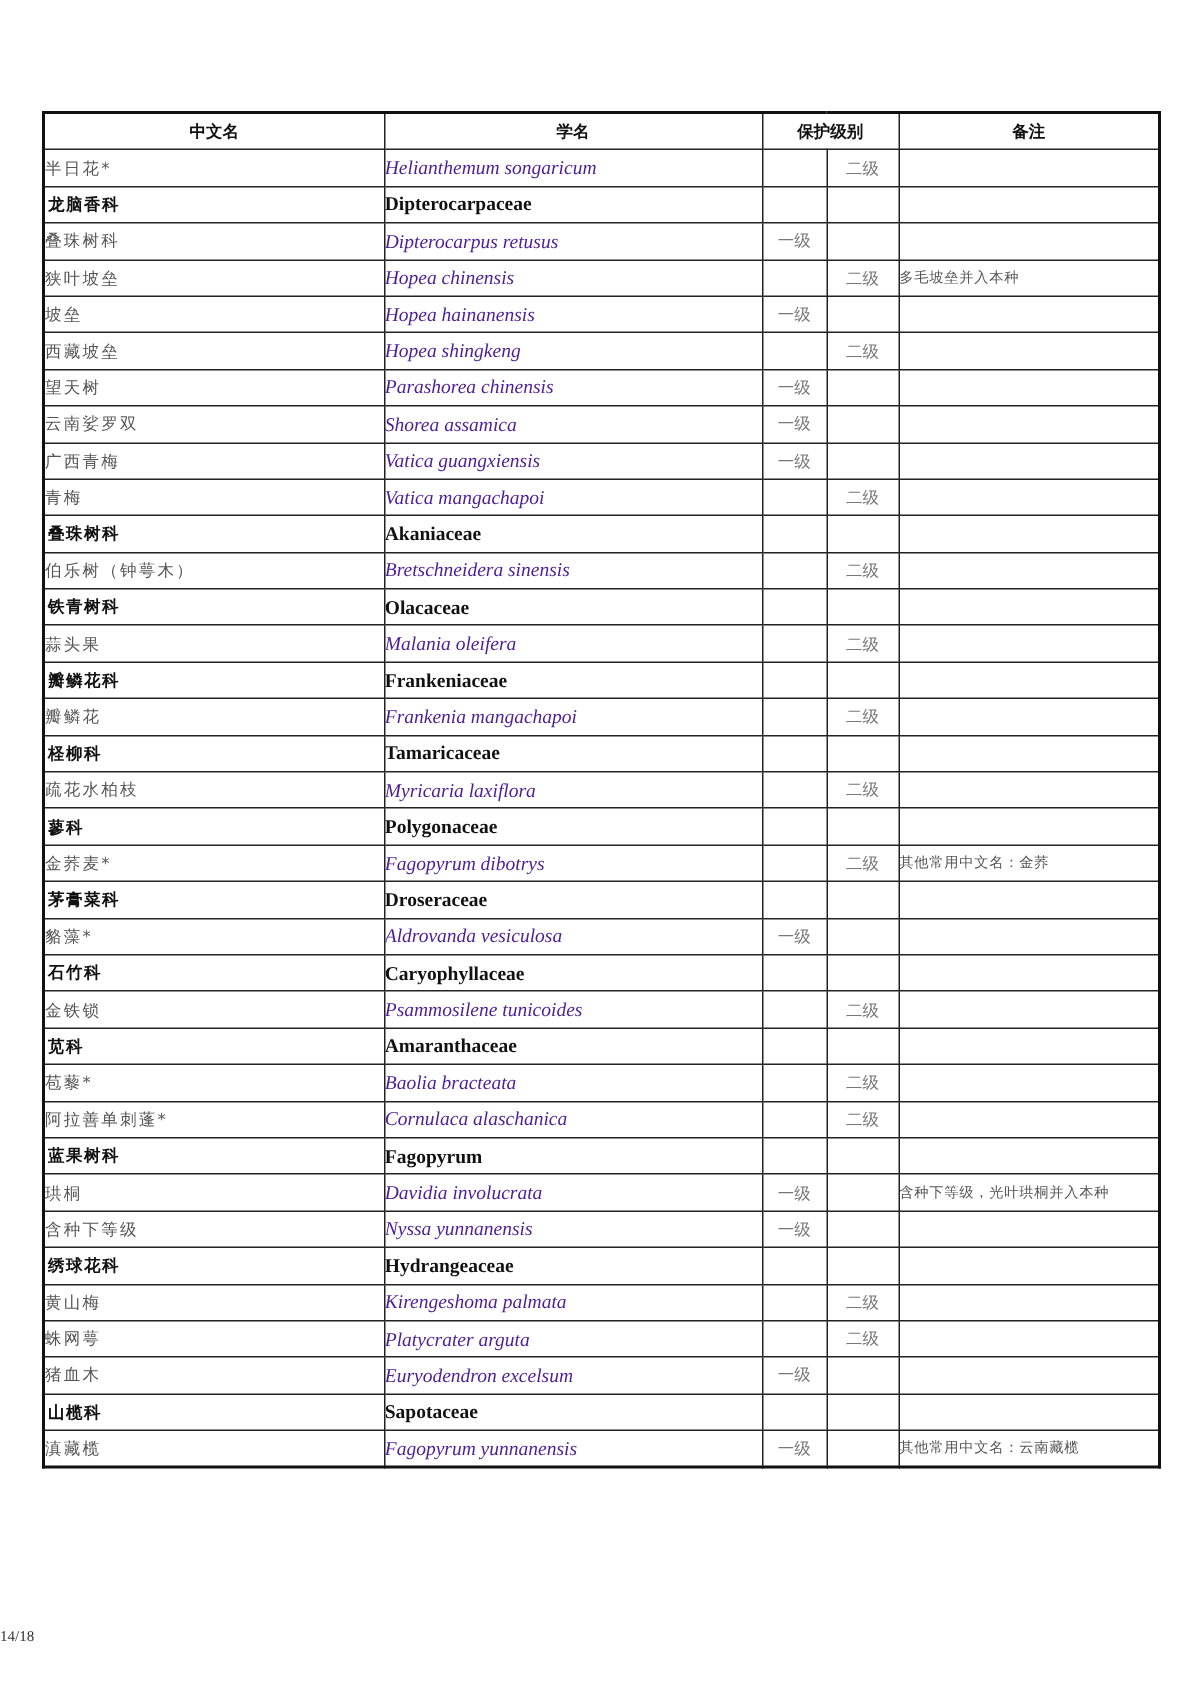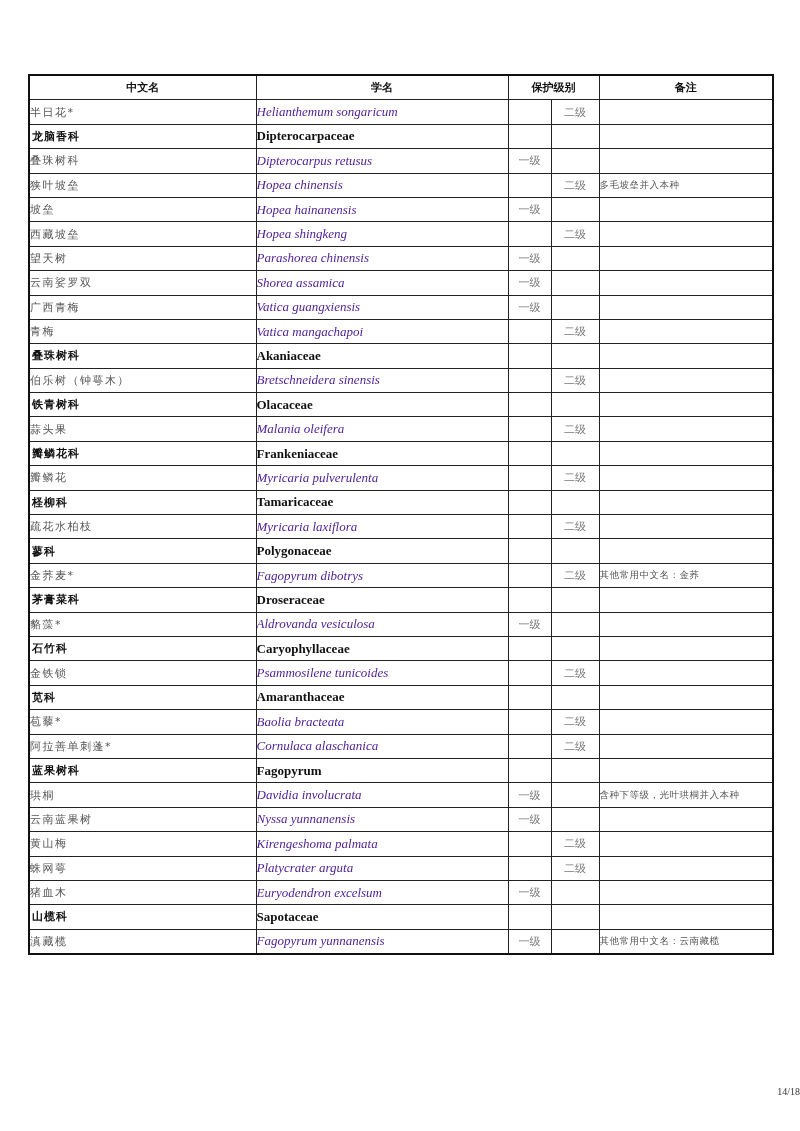--- a/index.html
+++ b/index.html
@@ -81,21 +81,21 @@
       font-size: 9.5px;
       color: #555;
       padding-left: 3px;
       letter-spacing: 0.5px;
     }
     .footer {
       position: absolute;
       top: 1086px;
       left: 0;
       width: 800px;
-      text-align: right;
+      text-align: left;
       font-family: "Liberation Serif", "DejaVu Serif", serif;
       font-size: 10px;
       color: #333;
     }
   </style>
 </head>
 <body>
 
 <table class="species">
   <colgroup>
@@ -214,21 +214,21 @@
       </tr>
       <tr class="family">
         <td class="cn">瓣鳞花科</td>
         <td class="sci">Frankeniaceae</td>
         <td class="lvl"></td>
         <td class="lvl"></td>
         <td class="note"></td>
       </tr>
       <tr class="species">
         <td class="cn">瓣鳞花</td>
-        <td class="sci">Myricaria pulverulenta</td>
+        <td class="sci">Frankenia mangachapoi</td>
         <td class="lvl"></td>
         <td class="lvl">二级</td>
         <td class="note"></td>
       </tr>
       <tr class="family">
         <td class="cn">柽柳科</td>
         <td class="sci">Tamaricaceae</td>
         <td class="lvl"></td>
         <td class="lvl"></td>
         <td class="note"></td>
@@ -311,23 +311,30 @@
         <td class="note"></td>
       </tr>
       <tr class="species">
         <td class="cn">珙桐</td>
         <td class="sci">Davidia involucrata</td>
         <td class="lvl">一级</td>
         <td class="lvl"></td>
         <td class="note">含种下等级，光叶珙桐并入本种</td>
       </tr>
       <tr class="species">
-        <td class="cn">云南蓝果树</td>
+        <td class="cn">含种下等级</td>
         <td class="sci">Nyssa yunnanensis</td>
         <td class="lvl">一级</td>
+        <td class="lvl"></td>
+        <td class="note"></td>
+      </tr>
+      <tr class="family">
+        <td class="cn">绣球花科</td>
+        <td class="sci">Hydrangeaceae</td>
+        <td class="lvl"></td>
         <td class="lvl"></td>
         <td class="note"></td>
       </tr>
       <tr class="species">
         <td class="cn">黄山梅</td>
         <td class="sci">Kirengeshoma palmata</td>
         <td class="lvl"></td>
         <td class="lvl">二级</td>
         <td class="note"></td>
       </tr>

